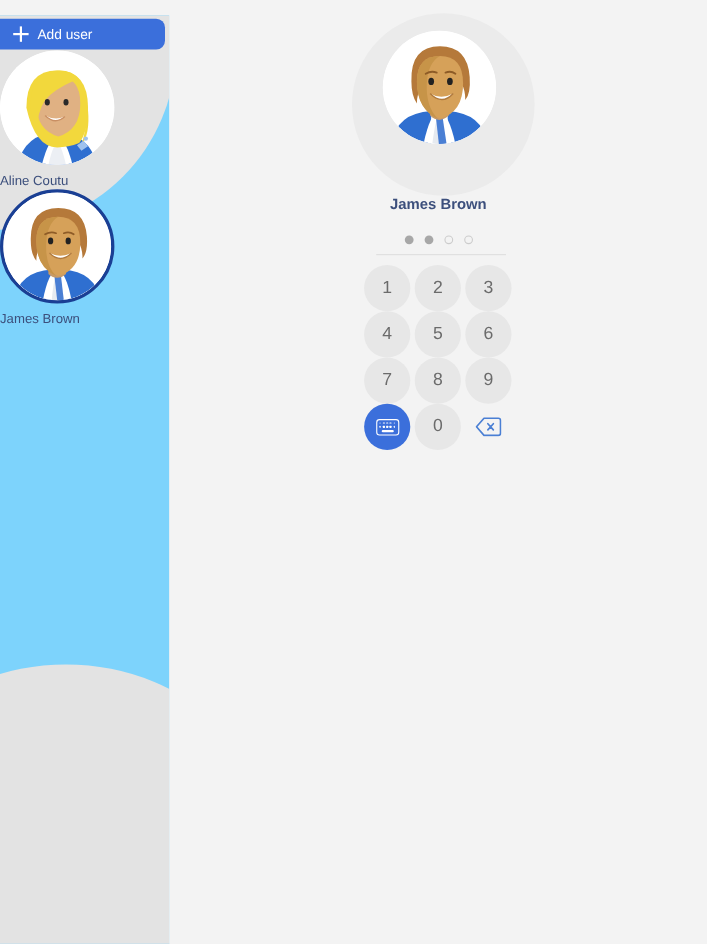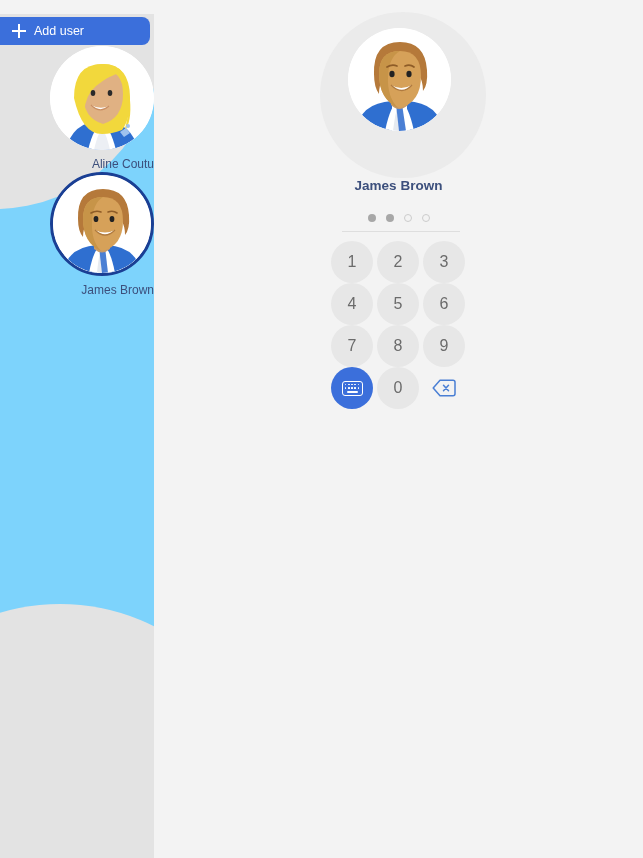--- a/index.html
+++ b/index.html
@@ -85,21 +85,21 @@
   }
   #add-user-btn .plus-ico::after {
     left: 6px; top: 0; width: 2.2px; height: 14px;
   }
 
   .user-entry {
     position: absolute;
     width: 154px;
     display: flex;
     flex-direction: column;
-    align-items: flex-end;
+    align-items: flex-start;
     cursor: pointer;
   }
   #user-entry-0 { top: 32px; }
   #user-entry-1 { top: 158px; }
 
   .user-avatar-wrap {
     width: 104px;
     height: 104px;
     border-radius: 50%;
     overflow: hidden;

